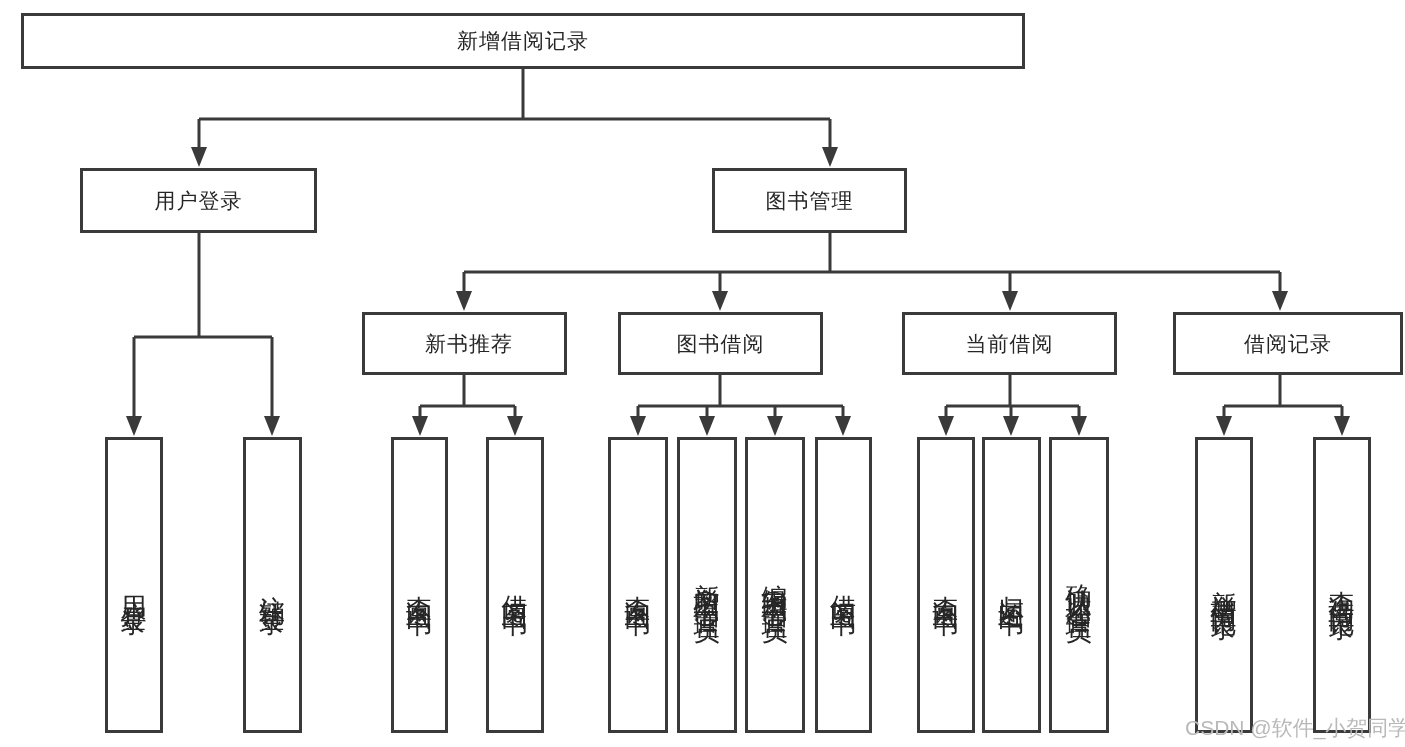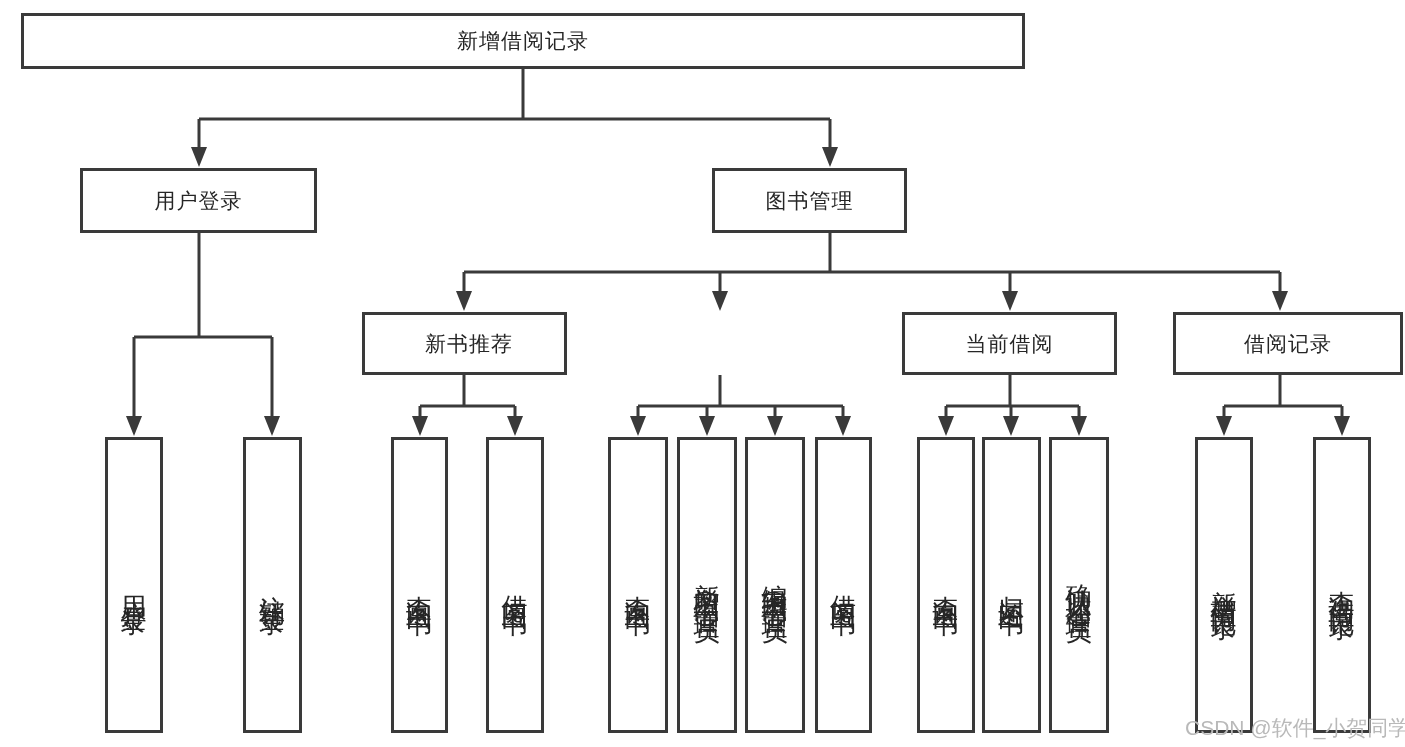--- a/index.html
+++ b/index.html
@@ -101,20 +101,23 @@
   <div class="node h-node l2-node" style="left:80px; width:237px;">
     <span>用户登录</span>
   </div>
   <div class="node h-node l2-node" style="left:712px; width:195px;">
     <span>图书管理</span>
   </div>
 
   <div class="node h-node l3-node" style="left:362px; width:205px;padding-left:9px;">
     <span>新书推荐</span>
   </div>
+  <div class="node h-node l3-node" style="left:618px; width:205px;">
+    <span>图书借阅</span>
+  </div>
   <div class="node h-node l3-node" style="left:902px; width:215px;text-align:center;">
     <span>当前借阅</span>
   </div>
   <div class="node h-node l3-node" style="left:1173px; width:230px;">
     <span>借阅记录</span>
   </div>
 
   <div class="node leaf-node" style="left:105px; width:58px;">
     <span>用户登录</span>
   </div>

